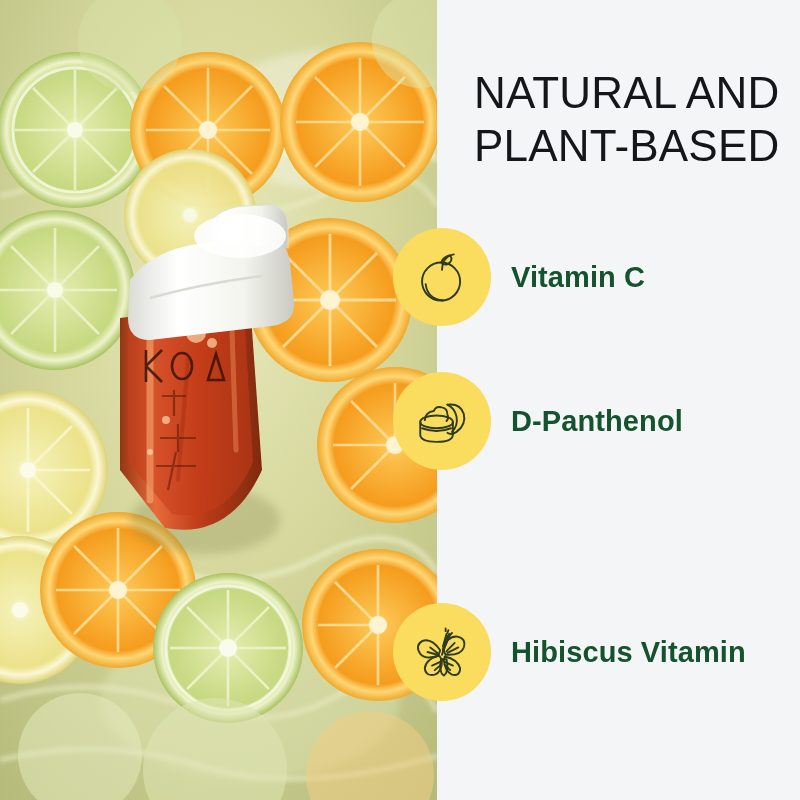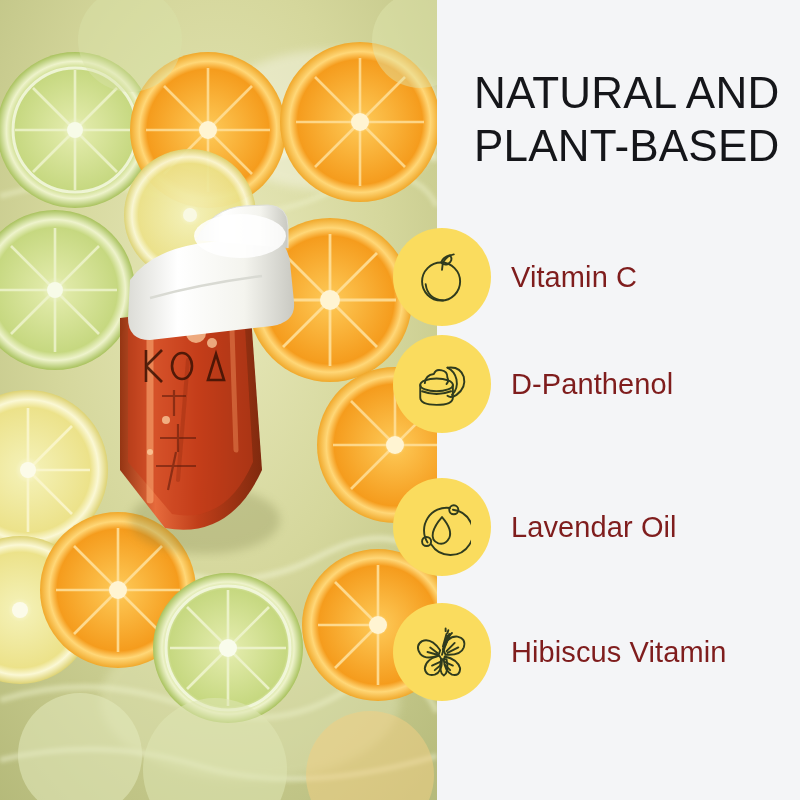--- a/index.html
+++ b/index.html
@@ -75,21 +75,21 @@
   }
   .ingredient-item {
     position: absolute;
     left: 0;
     width: 800px;
     height: 98px;
     display: flex;
     align-items: center;
   }
   .ingredient-item.i0 { top: 228px; }
-  .ingredient-item.i1 { top: 335px; }
+  .ingredient-item.i1 { top: 372px; }
   .ingredient-item.i2 { top: 478px; }
   .ingredient-item.i3 { top: 603px; }
 
   .icon-badge {
     position: absolute;
     left: 393px;
     top: 0;
     width: 98px;
     height: 98px;
     border-radius: 50%;
@@ -113,23 +113,23 @@
 
   .ingredient-label {
     position: absolute;
     left: 511px;
     top: 0;
     height: 98px;
     display: flex;
     align-items: center;
     font-family: "Liberation Sans", sans-serif;
     font-size: 29px;
-    font-weight: 400;
+    font-weight: 700;
     letter-spacing: 0.1px;
-    color: #7f1d1d;
+    color: #14532d;
     white-space: nowrap;
   }
 </style>
 </head>
 <body>
 
 <div id="canvas">
 
   <div class="photo-panel">
     <svg class="photo-svg" viewBox="0 0 437 800" preserveAspectRatio="xMidYMid slice">
@@ -440,32 +440,20 @@
           <ellipse cx="26" cy="33" rx="18" ry="7"></ellipse>
           <path d="M10 40 Q 26 46 42 40"></path>
           <path d="M13 31 Q 14 22 23 21 Q 25 15 32 17 Q 38 18 38 25 Q 40 29 37 32"></path>
           <path d="M38 14 Q 52 12 56 24 Q 59 36 48 44 Q 42 48 38 45"></path>
           <path d="M38 14 Q 46 18 48 27 Q 50 37 43 44"></path>
         </svg>
       </span>
       <span class="ingredient-label">D-Panthenol</span>
     </li>
 
-    <li class="ingredient-item i2">
-      <span class="icon-badge">
-        <svg viewBox="0 0 64 64">
-          <path d="M44 13 A 25 25 0 1 1 20 51"></path>
-          <path d="M16 49 A 25 25 0 0 1 41 11"></path>
-          <circle cx="45" cy="13" r="5"></circle>
-          <circle cx="15" cy="48" r="5"></circle>
-          <path d="M32 21 Q 44 35 40 44 Q 36 52 28 50 Q 20 47 22 38 Q 24 30 32 21 Z"></path>
-        </svg>
-      </span>
-      <span class="ingredient-label">Lavendar Oil</span>
-    </li>
 
     <li class="ingredient-item i3">
       <span class="icon-badge">
         <svg viewBox="0 0 64 64">
           <path d="M30 30 Q 20 16 10 20 Q 2 25 8 34 Q 14 41 28 36 Z"></path>
           <path d="M33 29 Q 38 14 49 15 Q 59 17 56 27 Q 53 36 36 35 Z"></path>
           <path d="M29 36 Q 14 40 13 50 Q 14 59 24 57 Q 32 54 32 41 Z"></path>
           <path d="M35 37 Q 49 40 52 50 Q 52 59 43 57 Q 35 53 34 41 Z"></path>
           <path d="M31 40 Q 28 54 34 58 Q 40 54 37 40 Z"></path>
           <path d="M32 35 L38 14"></path>

